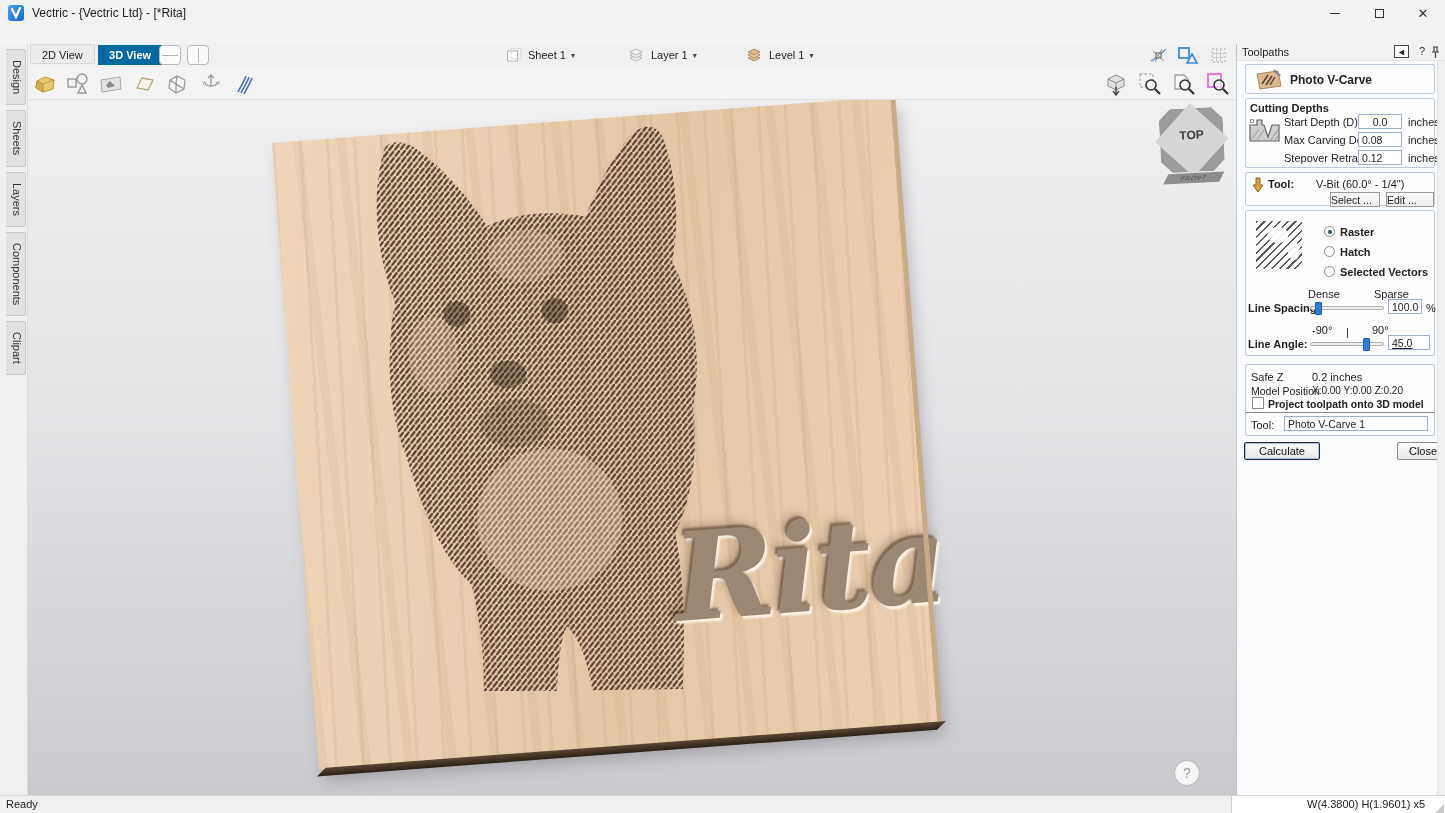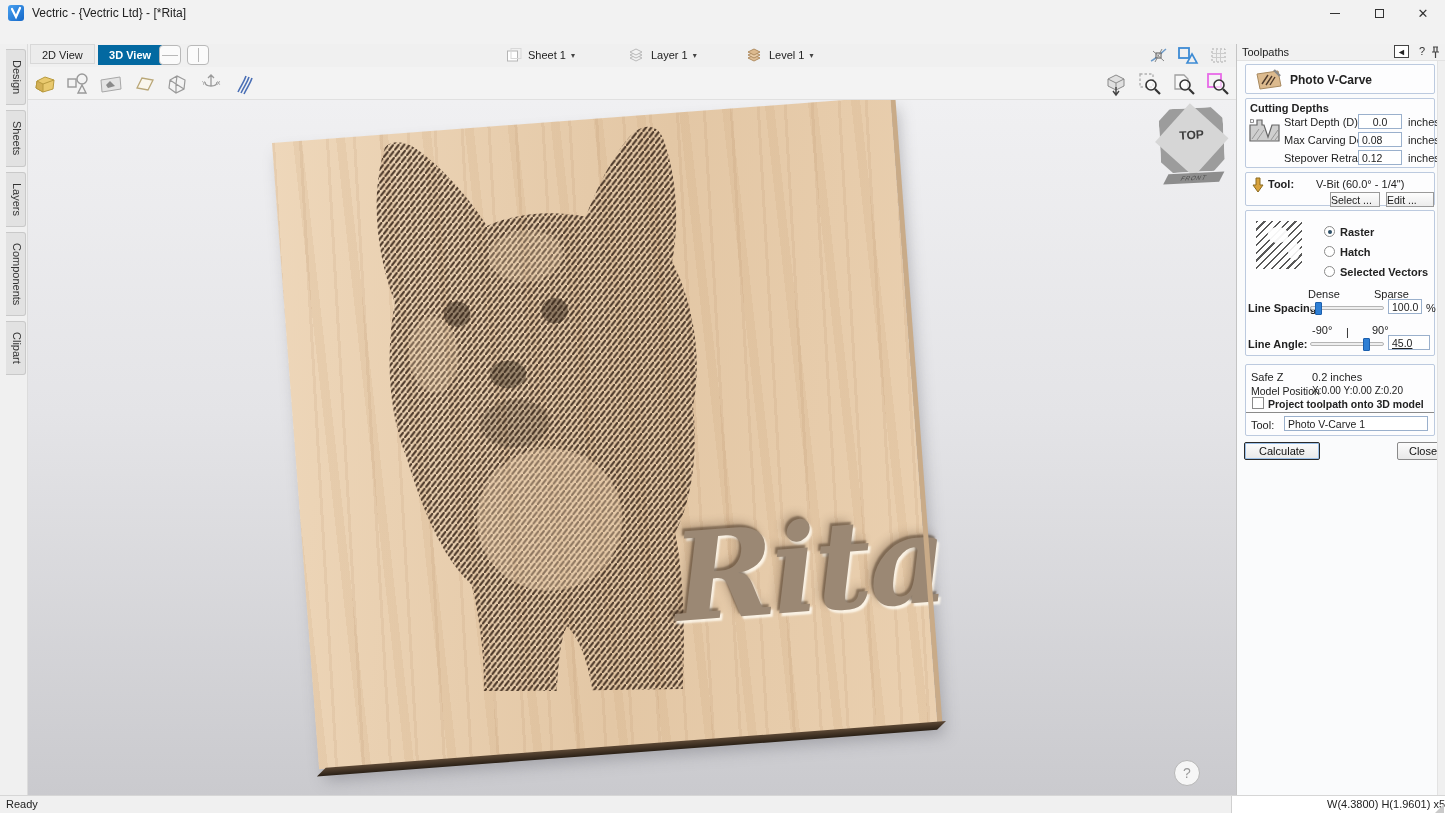--- a/index.html
+++ b/index.html
@@ -110,21 +110,21 @@
       background:
         radial-gradient(ellipse 18px 14px at 22px 14px, rgba(255,255,255,.95) 55%, rgba(255,255,255,0) 60%),
         radial-gradient(ellipse 10px 16px at 38px 30px, rgba(255,255,255,.9) 55%, rgba(255,255,255,0) 60%),
         repeating-linear-gradient(135deg,#5a5a5a 0 1.6px,#fff 1.6px 5.5px); }
   .checkbox { position:absolute; width:12px; height:12px; border:1px solid #8a8a8a; background:#fff; }
 
   
   #statusbar { left:0; top:795px; width:1445px; height:18px; background:#f0f0f0; border-top:1px solid #d6d6d6; }
   #status-left { position:absolute; left:6px; top:2px; font-size:11px; color:#222; }
   #status-right-cell { position:absolute; left:1231px; top:0; width:214px; height:18px; background:#fff; border-left:1px solid #d0d0d0; }
-  #status-right { position:absolute; right:0; top:2px; font-size:11px; color:#222;margin-left:12px; }
+  #status-right { position:absolute; right:20px; top:2px; font-size:11px; color:#222;margin-left:12px; }
   #grip { position:absolute; right:1px; bottom:1px; width:0; height:0;
           border-left:9px solid transparent; border-bottom:9px solid #c9c9c9; }
 </style>
 </head>
 <body>
 
 <div id="root">
 
   <div id="titlebar" class="abs">
     <div id="app-icon" class="abs">

